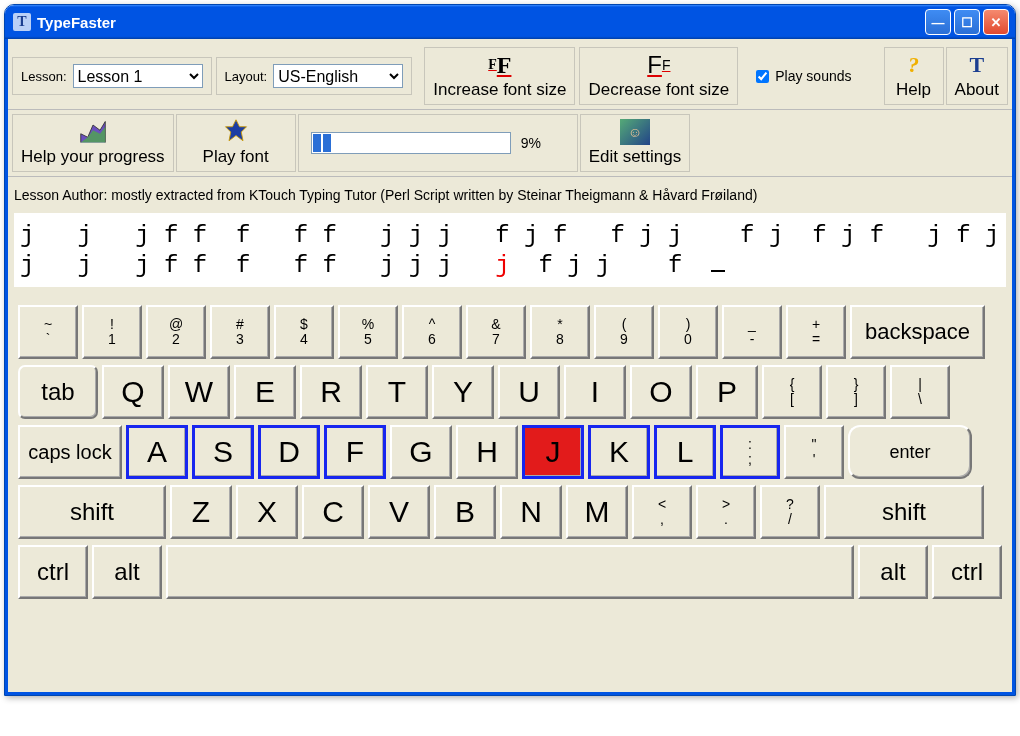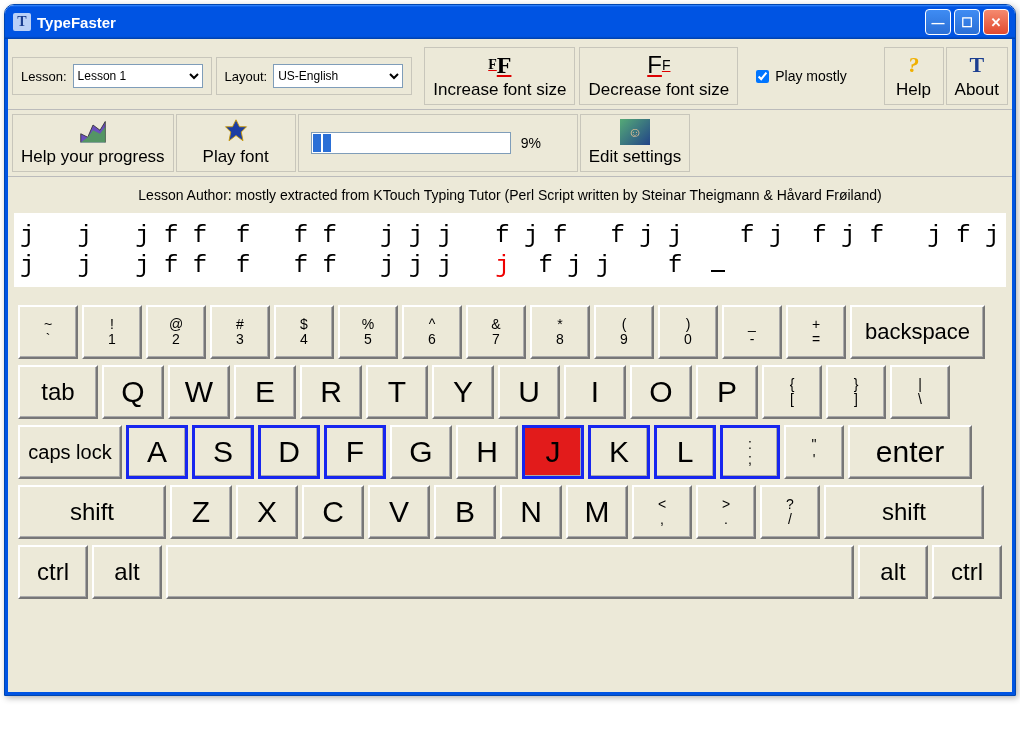--- a/index.html
+++ b/index.html
@@ -70,21 +70,21 @@
     gap: 4px;
   }
   .lesson-group, .layout-group {
     display: flex; align-items: center;
     border: 1px solid #c8c6bb;
     padding: 6px 8px;
     background: #ece9d8;
   }
   .lesson-group label, .layout-group label { font-size: 13px; margin-right: 6px; }
   select {
-    font-size: 12px;
+    font-size: 16px;
     height: 24px;
     background: #fff;
     border: 1px solid #7f9db9;
   }
   #lesson-sel { width: 130px; }
   #layout-sel { width: 130px; }
   .toolsep { width: 4px; }
   .icon-btn {
     border: 1px solid #c8c6bb;
     background: #ece9d8;
@@ -136,21 +136,20 @@
   }
   .progress-fill .seg {
     width:8px; margin-right:2px;
     background:#2a6fd6;
   }
   .progress-text { font-size:14px; }
   .settings-icon { width:30px; height:26px; background: linear-gradient(135deg,#5a7,#248); display:flex;align-items:center;justify-content:center; color:#ffcc99; font-size:14px;}
   .authorline {
     font-size: 14px;
     padding: 10px 6px 6px 6px;
-    text-align: center;
   }
   .typearea {
     background:#fff;
     margin: 4px 6px;
     padding: 8px 6px 6px 6px;
     font-family: "Courier New", monospace;
     font-size: 24px;
     line-height: 30px;
     white-space: pre;
     position: relative;
@@ -174,25 +173,25 @@
     display:flex; flex-direction:column; align-items:center; justify-content:center;
     font-family: Arial, sans-serif;
     height:54px;
     font-size: 20px;
     user-select:none;
   }
   .key.dual { font-size:14px; line-height:15px; }
   .key.dual .top { font-size:14px; }
   .key.dual .bot { font-size:14px; }
   .key.letter { font-size: 30px; font-weight: 500; }
-  .key.wide-tab   { width:80px; font-size:24px;}
+  .key.wide-tab   { width:80px; font-size:24px;border-radius:7px;}
   .key.wide-caps  { width:104px; font-size:20px;}
   .key.wide-shift1{ width:148px; font-size:24px;}
   .key.wide-shift2{ width:160px; font-size:24px;}
-  .key.wide-enter { width:124px; font-size:30px;}
+  .key.wide-enter { width:124px; font-size:18px;border-radius:12px;}
   .key.wide-back  { width:135px; font-size:22px;}
   .key.wide-ctrl  { width:70px; font-size:24px;}
   .key.wide-alt   { width:70px; font-size:24px;}
   .key.wide-space { flex:1; }
   .key.w60 { width:60px; }
   .key.w62 { width:62px; }
   .key.home {
     border: 3px solid #1726ef;
   }
   .key.target {
@@ -238,21 +237,21 @@
       </div>
       <div class="icon-btn">
         <div class="ic Ff">
             <span class="big">F</span>
             <span class="small">F</span>
           </div>
         <div class="lbl">Decrease font size</div>
       </div>
       <div class="play-sounds">
         <input type="checkbox" checked="" style="">
-        <span>Play mostly</span>
+        <span>Play sounds</span>
       </div>
       <div class="right-btns">
         <div class="icon-btn">
           <div class="ic help-q">?</div>
           <div class="lbl">Help</div>
         </div>
         <div class="icon-btn">
           <div class="ic about-t">T</div>
           <div class="lbl">About</div>
         </div>

